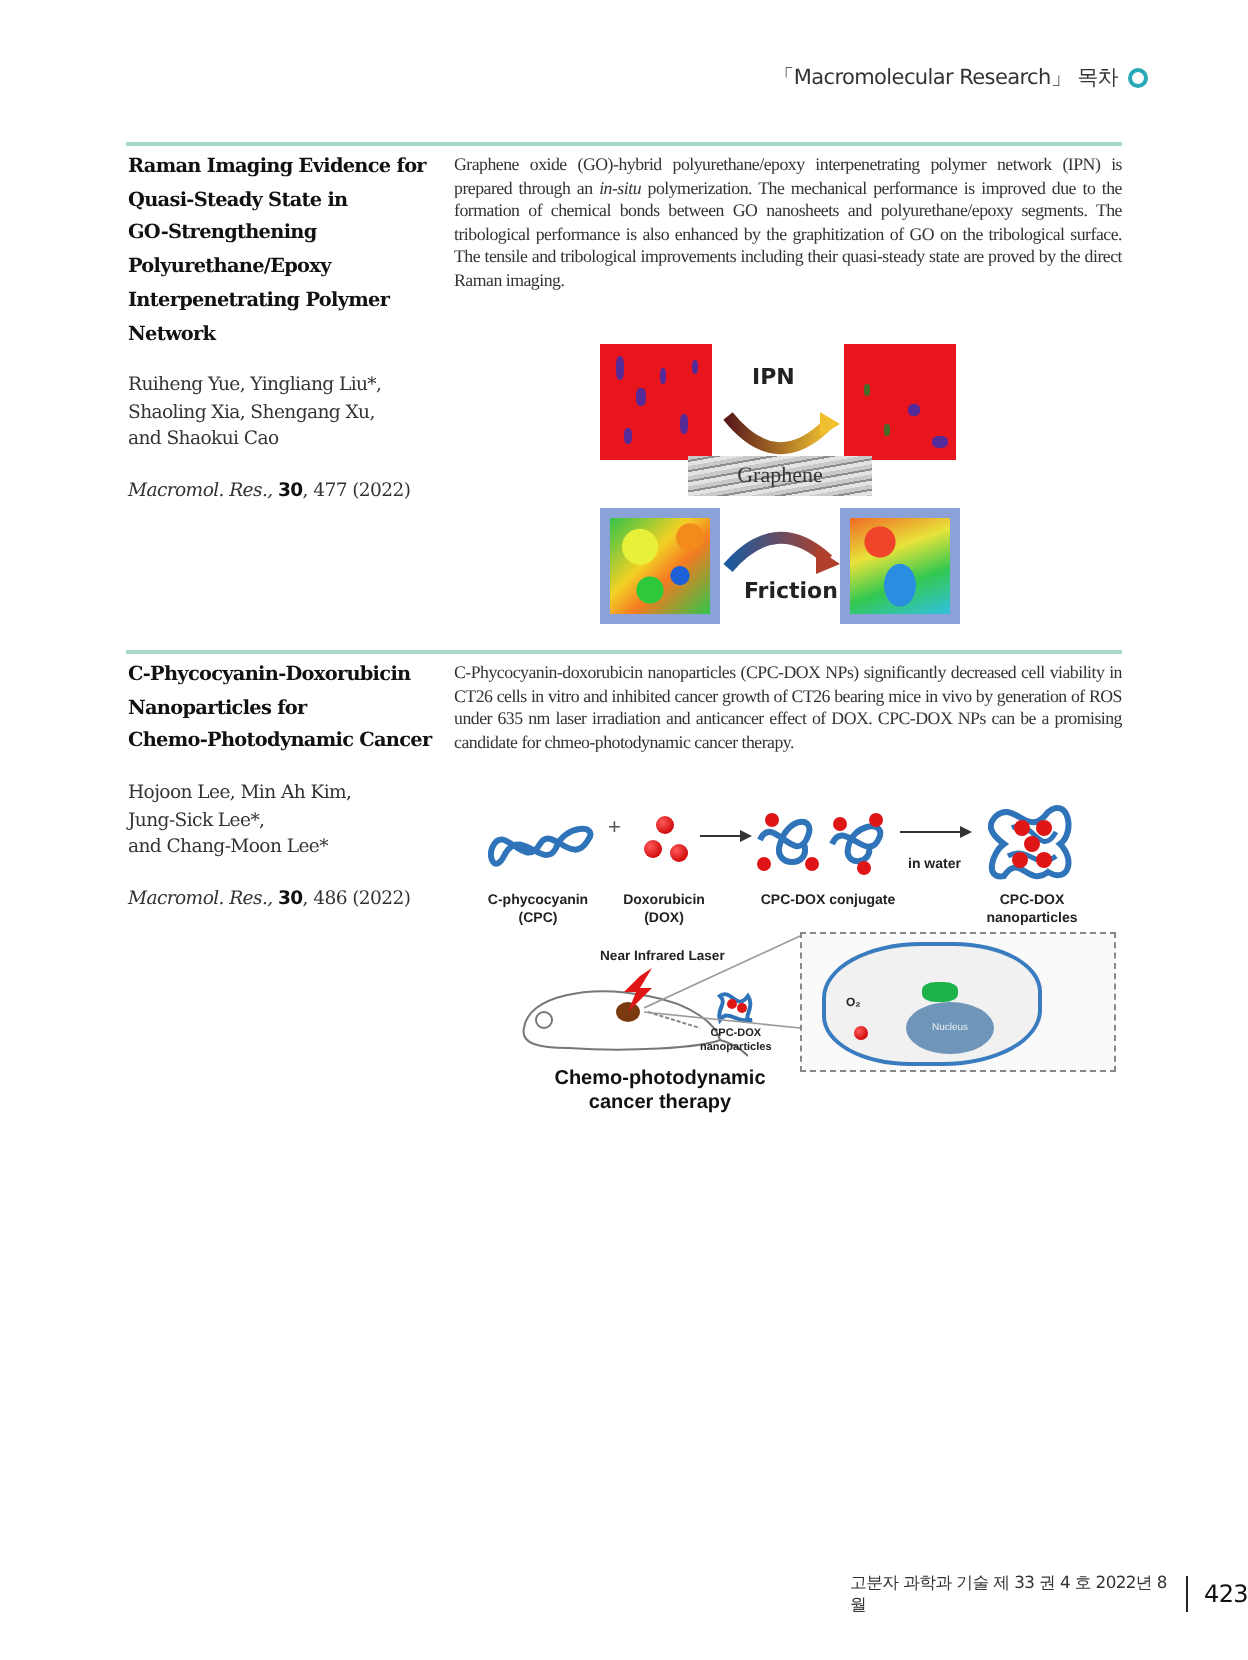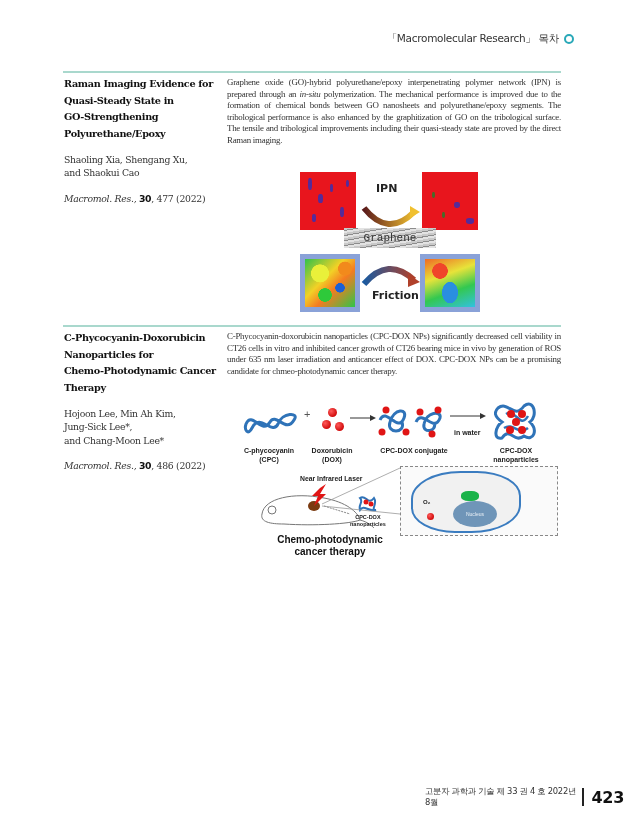--- a/index.html
+++ b/index.html
@@ -47,58 +47,60 @@
       radial-gradient(circle at 30% 30%, #e9f03a 0 18%, transparent 19%),
       radial-gradient(circle at 70% 60%, #1d5fd6 0 10%, transparent 11%),
       radial-gradient(circle at 40% 75%, #2ec93a 0 14%, transparent 15%),
       radial-gradient(circle at 80% 20%, #f28a1c 0 12%, transparent 13%),
       linear-gradient(135deg, #31c248 0%, #f2d126 40%, #f57b21 60%, #2fc54a 100%);
   }
   .graphene-band {
     position: absolute; left: 44px; top: 56px; width: 92px; height: 20px;
     background: repeating-linear-gradient(170deg, #c9c9c9 0 2px, #8d8d8d 2px 3px, #e3e3e3 3px 5px);
     display: flex; align-items: center; justify-content: center;
-    font-family: Liberation Mono, monospace; font-size: 11px; color: #333;
+    font-family: Liberation Serif, serif; font-size: 11px; color: #333;
   }
   .fig-label-bold { position: absolute; font-family: "DejaVu Sans", sans-serif; font-weight: bold; font-size: 11px; color: #222; text-align: right; }
 
   
   .fig2 { position: absolute; left: 240px; top: 398px; width: 320px; height: 160px; }
   .fig2-label { position: absolute; font-family: "Liberation Sans", sans-serif; font-weight: bold; font-size: 7px; color: #222; text-align: center; line-height: 8.5px; }
   .dot { position: absolute; border-radius: 50%; background: radial-gradient(circle at 35% 35%, #ff5a5a, #d10c0c 70%); }
   .cell-box { position: absolute; left: 160px; top: 68px; width: 158px; height: 70px; border: 1px dashed #888; background: #fafafa; }
   .cell { position: absolute; left: 10px; top: 4px; width: 110px; height: 62px; border: 2.5px solid #3a7cc0; border-radius: 45% 40% 45% 40%; background: #f1f1f1; }
   .nucleus { position: absolute; left: 40px; top: 28px; width: 44px; height: 26px; border-radius: 50%; background: #6f95b8; color: #e9f0f6; font-family: "Liberation Sans", sans-serif; font-size: 5px; display: flex; align-items: center; justify-content: center; }
   .therapy-title { position: absolute; left: 20px; top: 136px; width: 140px; text-align: center; font-family: "Liberation Sans", sans-serif; font-weight: bold; font-size: 10px; line-height: 11.5px; color: #111; }
 
   .footer {
     position: absolute; top: 786px; left: 425px; display: flex; align-items: center;
     font-family: "DejaVu Sans", sans-serif; font-size: 8.4px; color: #333; letter-spacing: -0.3px;
   }
   .footer .bar { width: 1.5px; height: 18px; background: #222; margin: 0 8px 0 6px; }
-  .footer .page-num { font-weight: bold; font-size: 16px; color: #111; }
+  .footer .page-num { font-weight: normal; font-size: 12px; color: #111; }
 </style>
 </head>
 <body>
 
 <div class="running-head">
   <span>「Macromolecular Research」 목차</span>
   <span class="ring-icon"></span>
 </div>
 
 <div class="divider" style="top:71px;"></div>
 
 <div class="entry-left" style="top:76px;">
   <div class="entry-title">
     <div>Raman Imaging Evidence for</div>
     <div>Quasi-Steady State in</div>
     <div>GO-Strengthening</div>
     <div>Polyurethane/Epoxy</div>
+    <div>Interpenetrating Polymer Network</div>
   </div>
   <div class="entry-authors">
+    <div>Ruiheng Yue, Yingliang Liu*,</div>
     <div>Shaoling Xia, Shengang Xu,</div>
     <div>and Shaokui Cao</div>
   </div>
   <div class="entry-cite">
     <span class="journal">Macromol. Res.,</span>
     <span class="vol">30</span><span>, 477 (2022)</span>
   </div>
 </div>
 
 <div class="entry-abstract" style="top:77px;"><span>Graphene oxide (GO)-hybrid polyurethane/epoxy interpenetrating polymer network (IPN) is prepared through an </span><i>in-situ</i><span> polymerization. The mechanical performance is improved due to the formation of chemical bonds between GO nanosheets and polyurethane/epoxy segments. The tribological performance is also enhanced by the graphitization of GO on the tribological surface. The tensile and tribological improvements including their quasi-steady state are proved by the direct Raman imaging.</span></div>
@@ -151,21 +153,20 @@
   <div class="fig-label-bold" style="left:72px;top:117px;">Friction</div>
 </div>
 
 <div class="divider" style="top:325px;"></div>
 
 <div class="entry-left" style="top:330px;">
   <div class="entry-title">
     <div>C-Phycocyanin-Doxorubicin</div>
     <div>Nanoparticles for</div>
     <div>Chemo-Photodynamic Cancer</div>
-    <div>Therapy</div>
   </div>
   <div class="entry-authors">
     <div>Hojoon Lee, Min Ah Kim,</div>
     <div>Jung-Sick Lee*,</div>
     <div>and Chang-Moon Lee*</div>
   </div>
   <div class="entry-cite">
     <span class="journal">Macromol. Res.,</span>
     <span class="vol">30</span><span>, 486 (2022)</span>
   </div>

